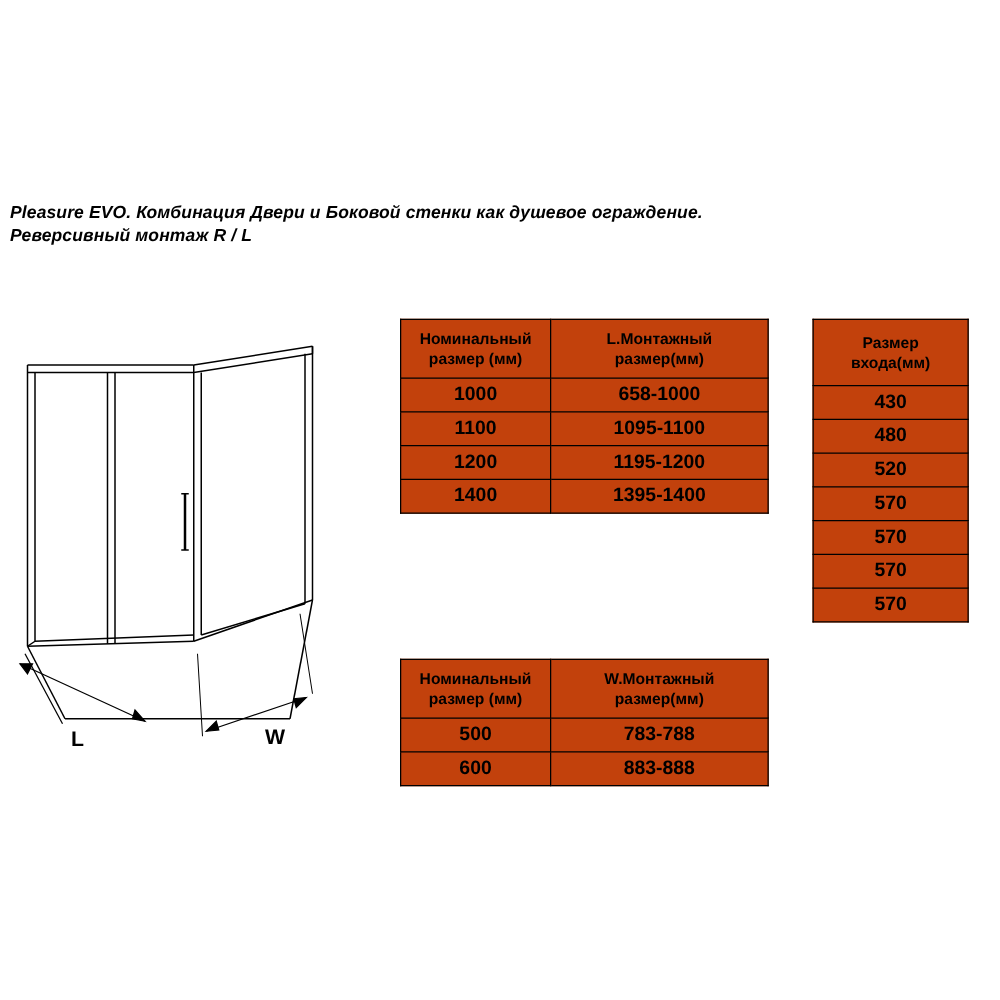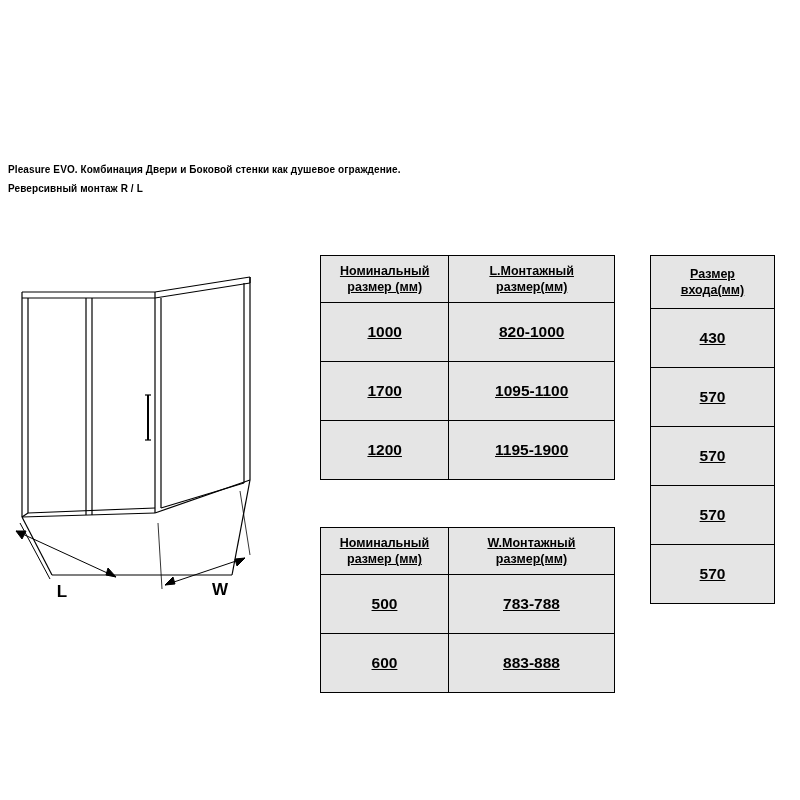--- a/index.html
+++ b/index.html
@@ -17,49 +17,49 @@
   }
 
   
   .header {
     position: absolute;
     left: 8px;
     top: 160px;
     width: 620px;
   }
   .header .line {
-    font-size: 10px;
+    font-size: 14px;
     font-weight: bold;
     line-height: 19px;
     white-space: nowrap;
     letter-spacing: 0.1px;
+    font-style: italic;
   }
 
   
   .drawing {
     position: absolute;
     left: 0px;
     top: 255px;
     width: 300px;
     height: 360px;
   }
 
   
   table.dim {
     position: absolute;
     border-collapse: collapse;
-    background: #e5e5e5;
-    text-decoration: underline;
+    background: #c2410c;
   }
   table.dim td, table.dim th {
     border: 1px solid #000000;
     text-align: center;
     font-weight: bold;
     color: #000;
-    padding: 16px;
+    padding: 0;
   }
   table.dim th {
     font-size: 12.5px;
     line-height: 16px;
     padding: 7px 4px;
     font-weight: bold;
   }
   table.dim td {
     font-size: 15.5px;
     height: 26px;
@@ -172,29 +172,33 @@
       </th>
       <th class="c2">
         <span class="nowrap">L.Монтажный</span><br>
         <span class="nowrap">размер(мм)</span>
       </th>
     </tr>
   </thead>
   <tbody>
     <tr>
       <td class="c1">1000</td>
-      <td class="c2">820-1000</td>
-    </tr>
-    <tr>
-      <td class="c1">1700</td>
+      <td class="c2">658-1000</td>
+    </tr>
+    <tr>
+      <td class="c1">1100</td>
       <td class="c2">1095-1100</td>
     </tr>
     <tr>
       <td class="c1">1200</td>
-      <td class="c2">1195-1900</td>
+      <td class="c2">1195-1200</td>
+    </tr>
+    <tr>
+      <td class="c1">1400</td>
+      <td class="c2">1395-1400</td>
     </tr>
   </tbody>
 </table>
 
 <table class="dim" id="table-w">
   <thead>
     <tr>
       <th class="c1">
         <span class="nowrap">Номинальный</span><br>
         <span class="nowrap">размер (мм)</span>
@@ -224,20 +228,26 @@
         <span class="nowrap">Размер</span><br>
         <span class="nowrap">входа(мм)</span>
       </th>
     </tr>
   </thead>
   <tbody>
     <tr>
       <td class="c1">430</td>
     </tr>
     <tr>
+      <td class="c1">480</td>
+    </tr>
+    <tr>
+      <td class="c1">520</td>
+    </tr>
+    <tr>
       <td class="c1">570</td>
     </tr>
     <tr>
       <td class="c1">570</td>
     </tr>
     <tr>
       <td class="c1">570</td>
     </tr>
     <tr>
       <td class="c1">570</td>

